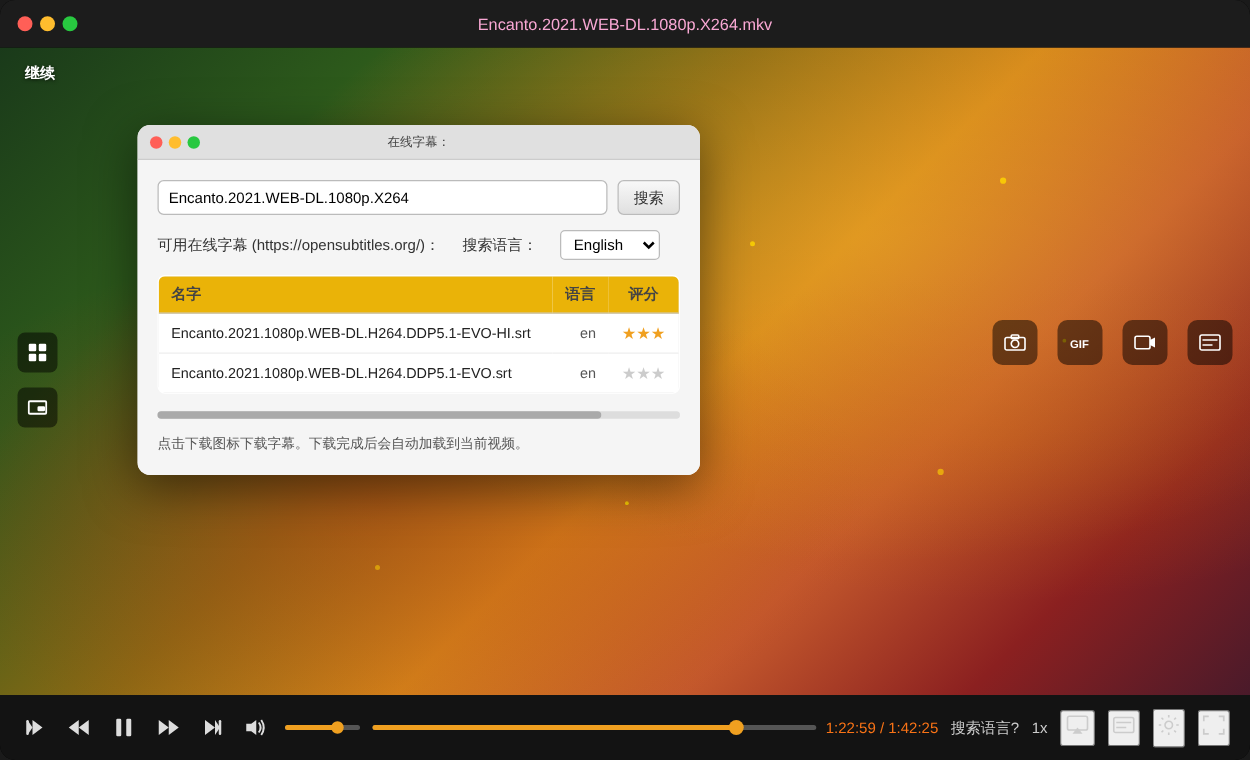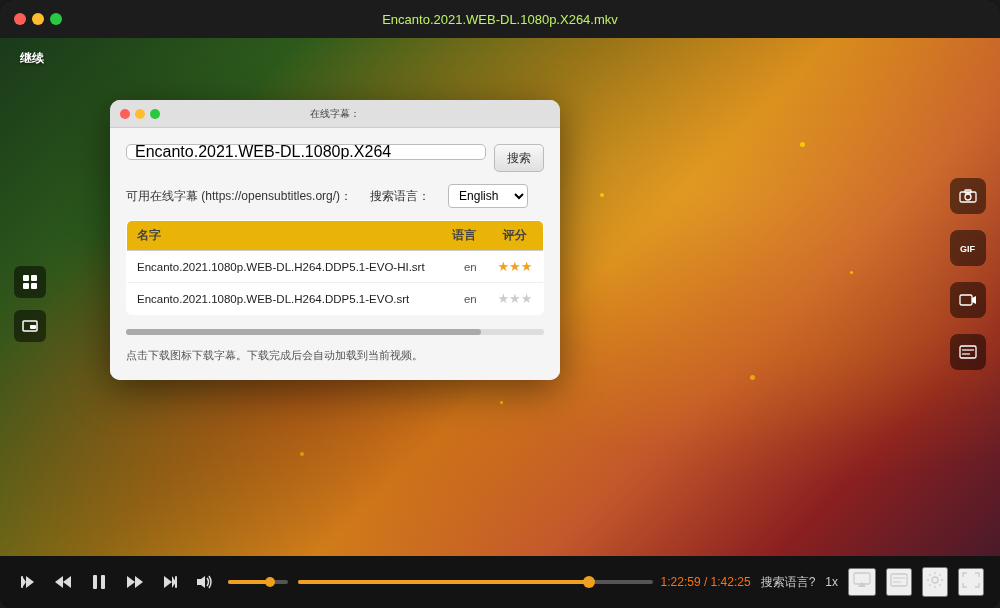--- a/index.html
+++ b/index.html
@@ -27,21 +27,21 @@
       top: 0; left: 0; right: 0;
       height: 38px;
       background: rgba(30,30,30,0.95);
       display: flex;
       align-items: center;
       justify-content: center;
       z-index: 10;
     }
 
     .title-bar-title {
-      color: #bef264;
+      color: #f9a8d4;
       font-size: 13px;
       font-weight: 500;
     }
 
     .traffic-lights {
       position: absolute;
       left: 14px;
       display: flex;
       gap: 6px;
       align-items: center;
@@ -103,21 +103,21 @@
       cursor: pointer;
     }
 
     
     .right-sidebar {
       position: absolute;
       right: 14px;
       top: 45%;
       transform: translateY(-50%);
       display: flex;
-      flex-direction: column;
+      flex-direction: row;
       gap: 16px;
       z-index: 5;
     }
 
     .right-btn {
       width: 36px;
       height: 36px;
       background: rgba(0,0,0,0.5);
       border-radius: 8px;
       display: flex;
@@ -309,25 +309,25 @@
     }
 
     .search-row {
       display: flex;
       gap: 8px;
       margin-bottom: 12px;
     }
 
     .search-input {
       flex: 1;
-      height: 16px;
+      height: 28px;
       border: 1px solid #bbb;
       border-radius: 5px;
       padding: 0 8px;
-      font-size: 16px;
+      font-size: 12px;
       background: #fff;
       outline: none;
     }
 
     .search-btn {
       height: 28px;
       padding: 0 12px;
       background: linear-gradient(to bottom, #f8f8f8, #e0e0e0);
       border: 1px solid #bbb;
       border-radius: 5px;

